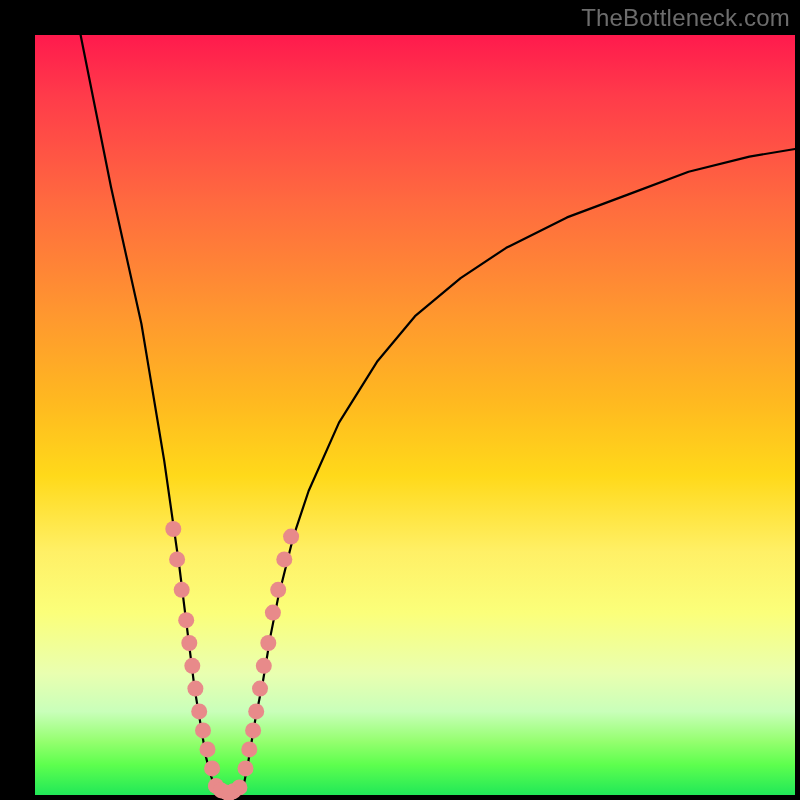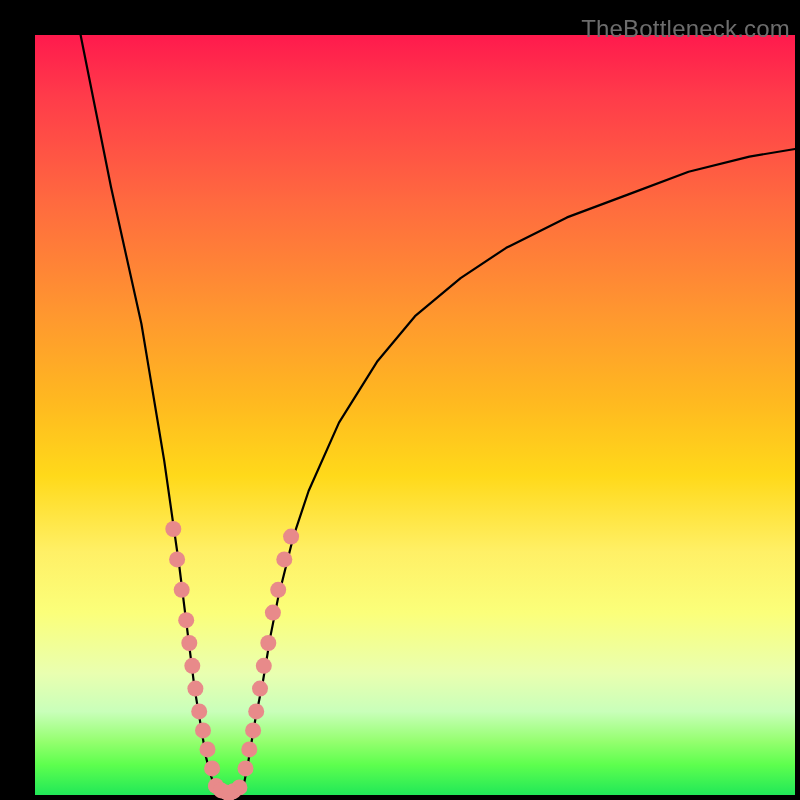--- a/index.html
+++ b/index.html
@@ -38,21 +38,21 @@
       #fbff7a 76%,
       #e9ffb0 84%,
       #c9ffba 89%,
       #94ff6e 93%,
       #5eff4e 96%,
       #21e858 100%
     );
   }
   .attribution {
     position: absolute;
-    top: 15px;
+    top: 4px;
     right: 10px;
     color: #6d6d6d;
     font-size: 24px;
     letter-spacing: 0.2px;
     font-weight: 400;
   }
   svg.curve {
     position: absolute;
     left: 0;
     top: 0;

